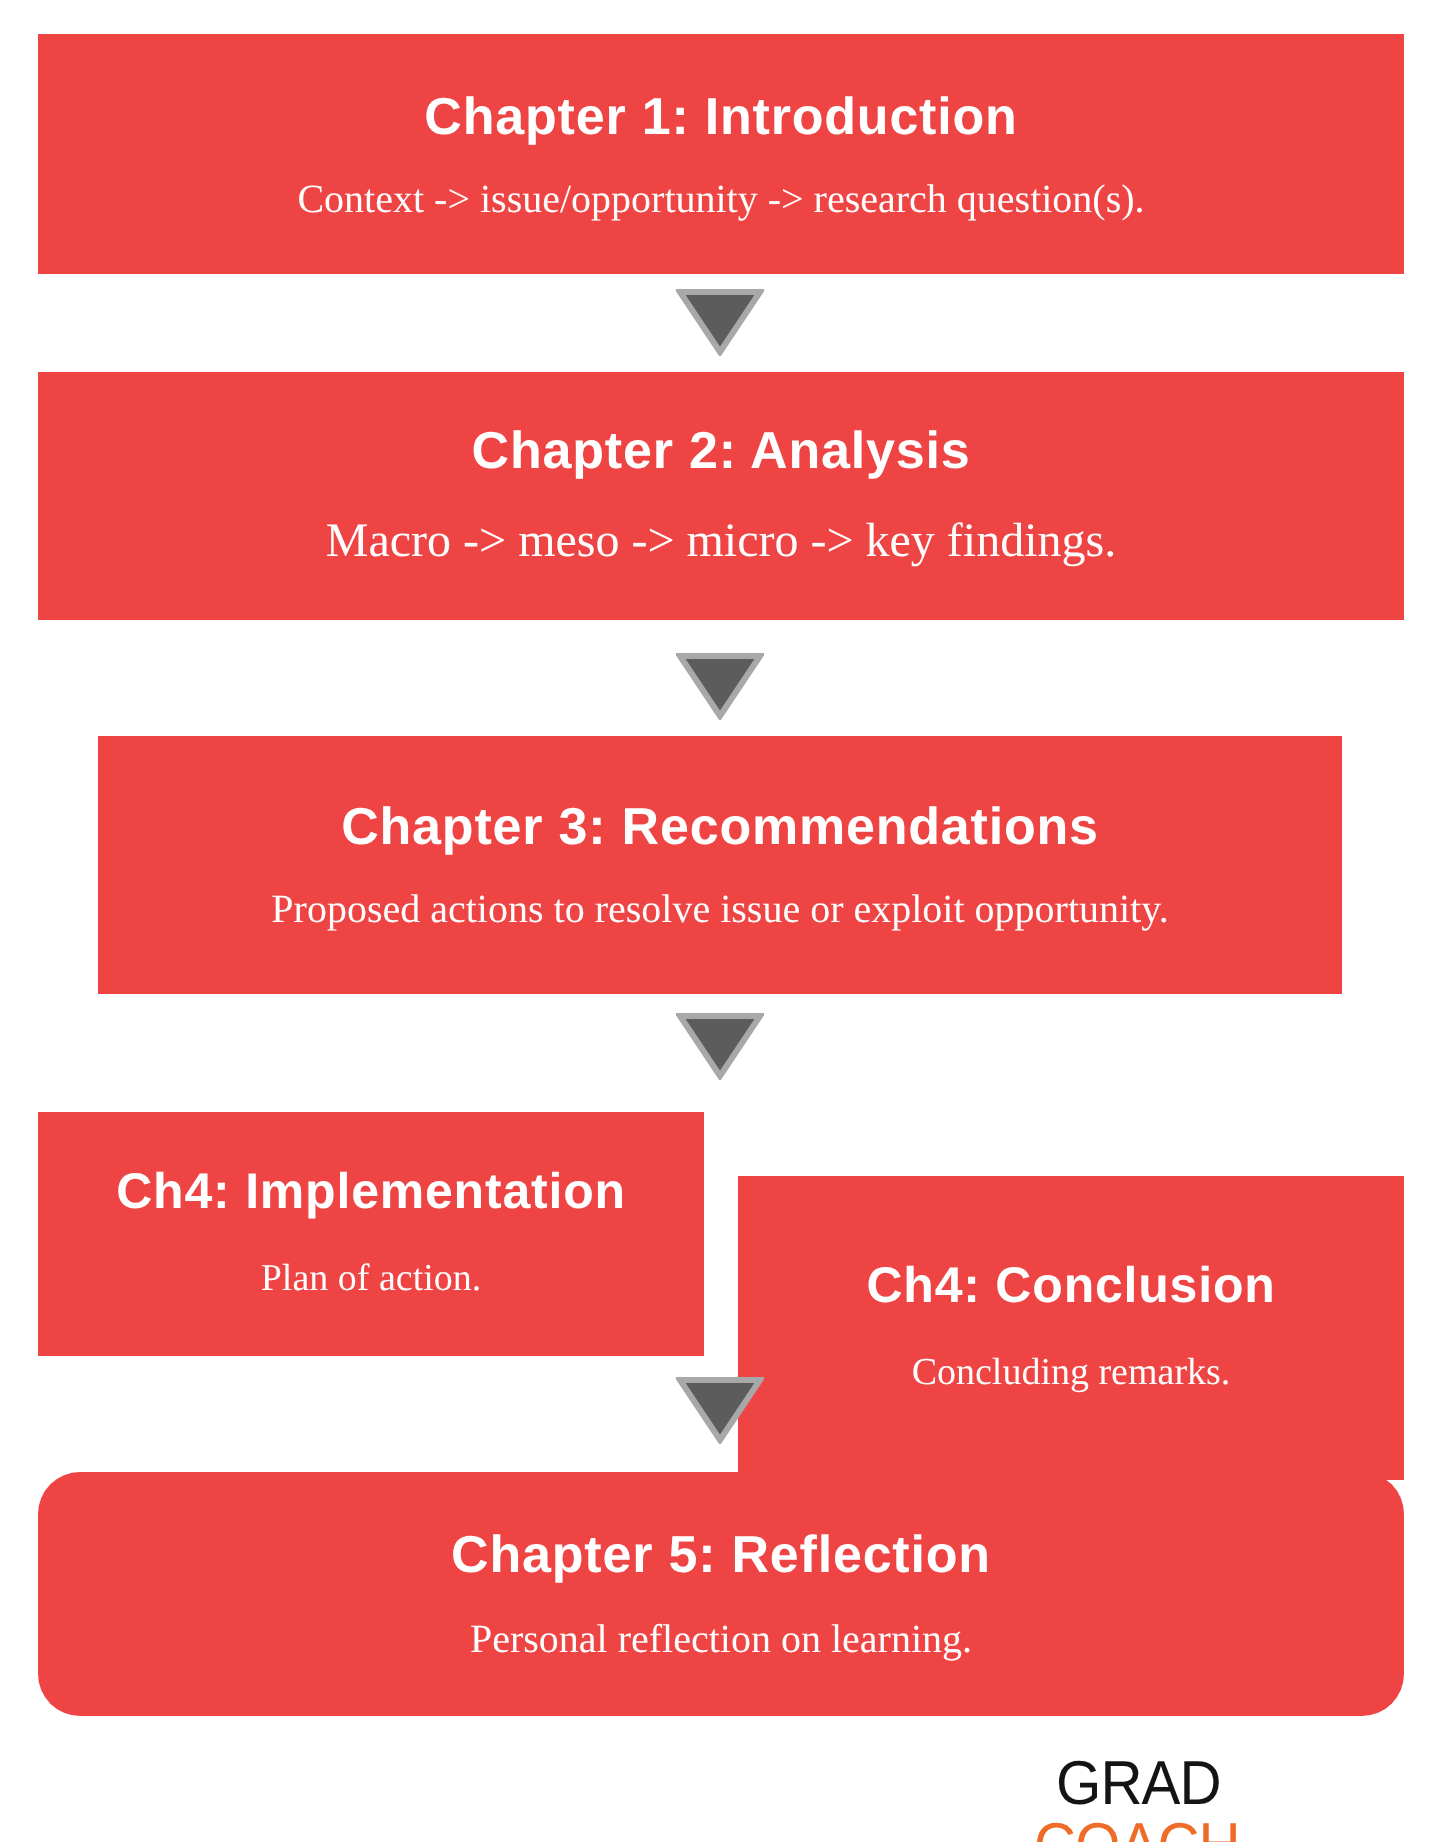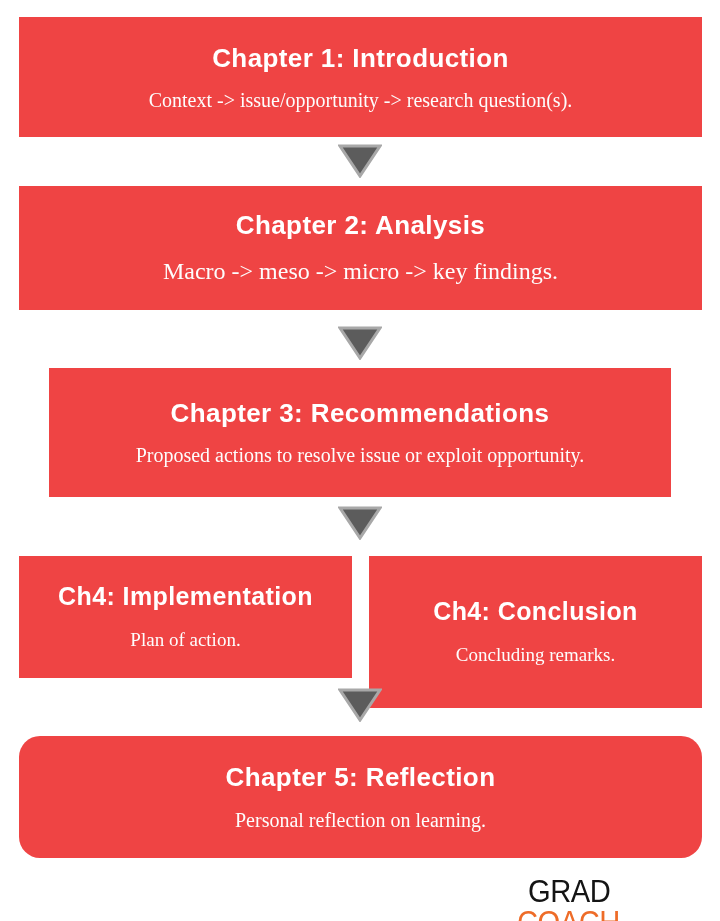--- a/index.html
+++ b/index.html
@@ -63,21 +63,21 @@
   #block-2 .title    { font-size: 26px; margin-top: 1px; text-align: center; }
   #block-2 .subtitle { font-size: 24px; margin-top: 18px; }
 
   
   #block-3 { left: 19px; top: 368px; width: 622px; height: 129px; margin-left: 30px; }
   #block-3 .title    { font-size: 26px; margin-top: 1px; }
   #block-3 .subtitle { font-size: 20px; margin-top: 17px; }
 
   
   #block-4a { left: 19px;  top: 556px; width: 333px; height: 122px; }
-  #block-4b { left: 369px; top: 556px; width: 333px; height: 152px; }
+  #block-4b { left: 369px; top: 588px; width: 333px; height: 152px; }
   #block-4a .title, #block-4b .title { font-size: 25px; margin-top: 0; }
   #block-4a .subtitle, #block-4b .subtitle { font-size: 19px; margin-top: 18px; }
 
   
   #block-5 { left: 19px; top: 736px; width: 683px; height: 122px; border-radius: 21px; }
   #block-5 .title    { font-size: 26px; margin-top: 1px; }
   #block-5 .subtitle { font-size: 20px; margin-top: 17px; }
 
   
   .arrow {

